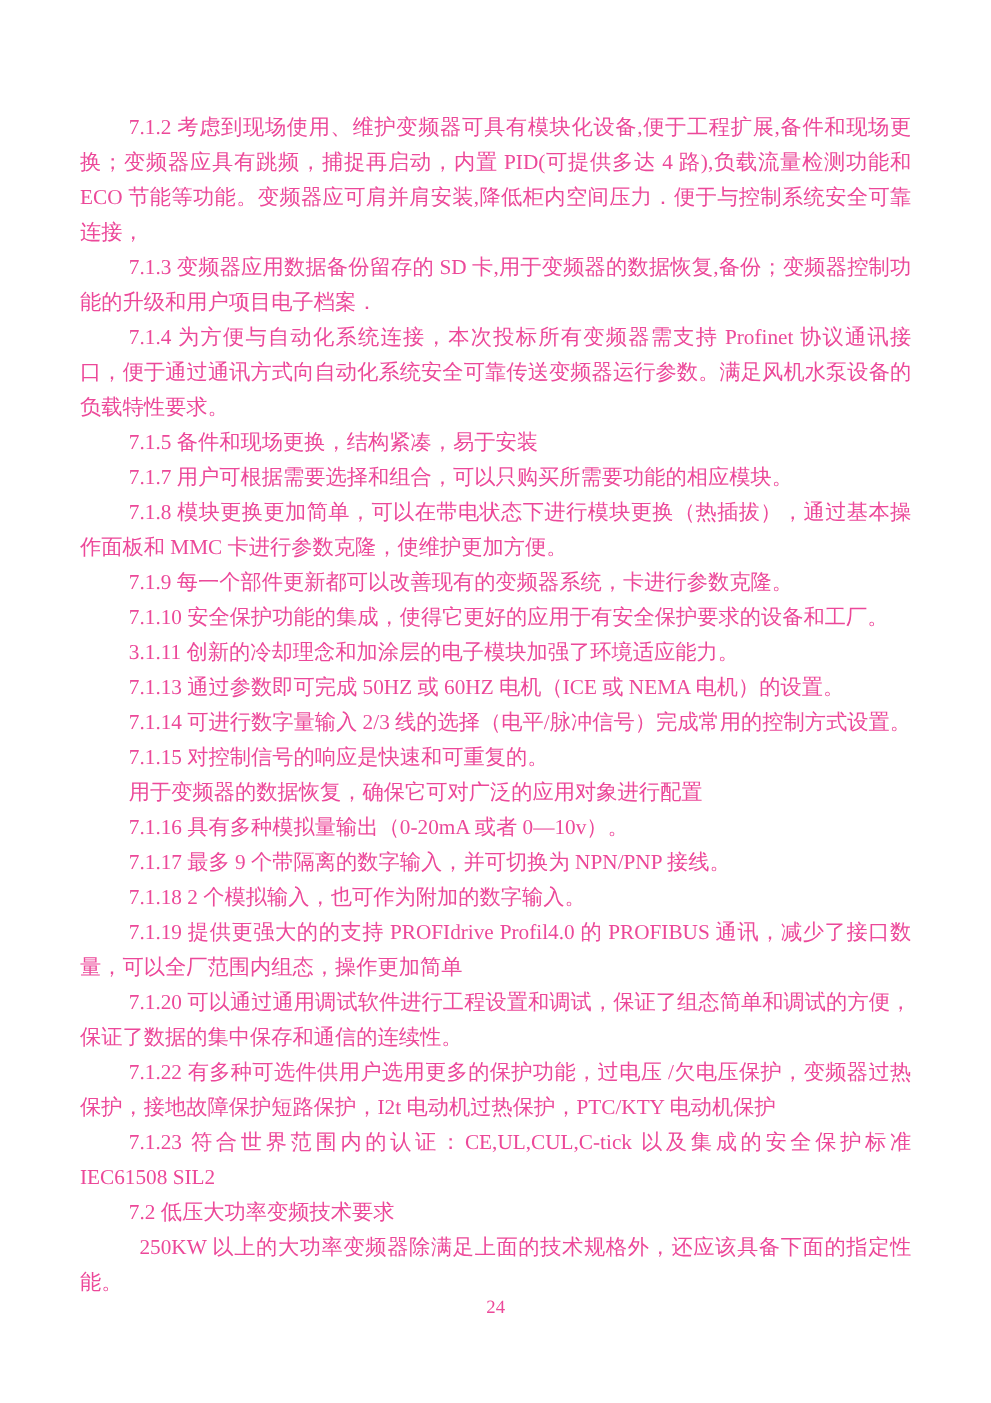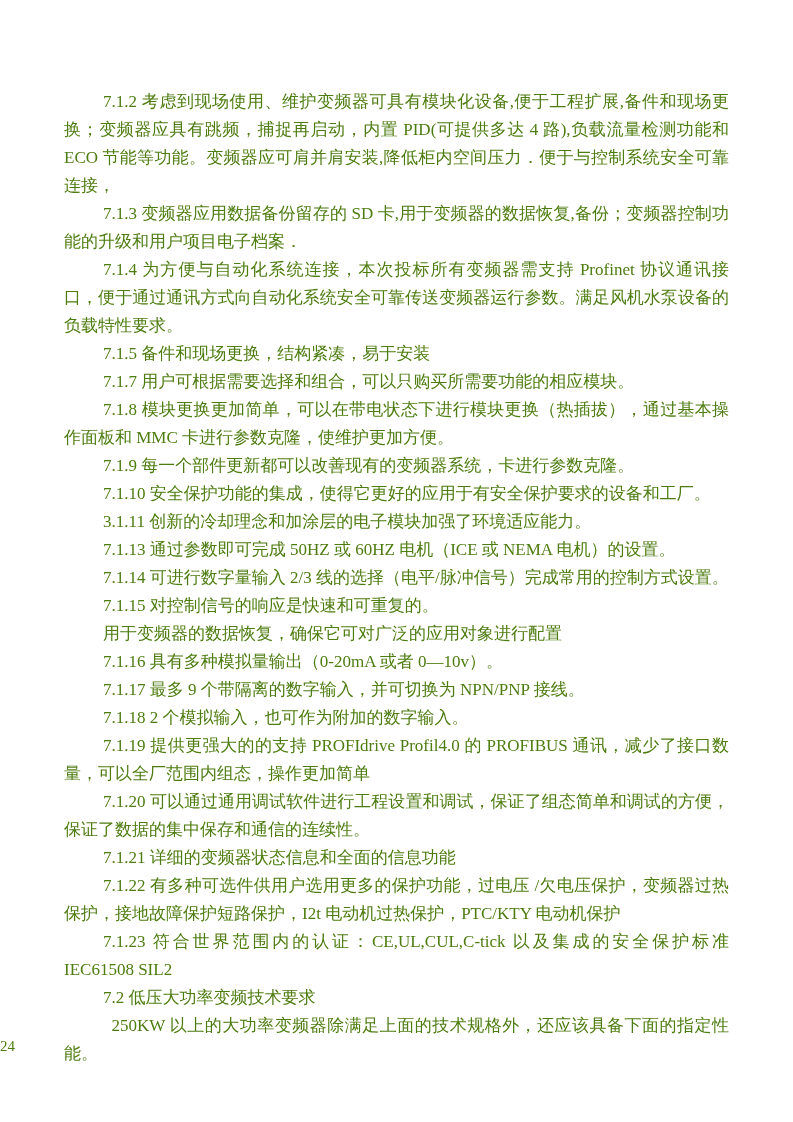--- a/index.html
+++ b/index.html
@@ -6,21 +6,21 @@
     margin: 0;
     padding: 0;
     background: #ffffff;
   }
   .page {
     position: relative;
     width: 793px;
     height: 1122px;
     margin: 0 auto;
     background: #ffffff;
-    color: #4d7c0f;
+    color: #ec4899;
     box-sizing: border-box;
     padding: 88px 64px 0 64px;
     font-family: "Liberation Serif", "DejaVu Serif", serif;
     font-size: 17px;
     line-height: 28px;
     overflow: hidden;
   }
   .clause {
     margin: 0;
     text-align: justify;
@@ -28,21 +28,21 @@
     word-break: break-word;
   }
   .clause.indent-lg {
     text-indent: 2.8em;
   }
   .page-number {
     position: absolute;
     top: 1036px;
     left: 0;
     right: 0;
-    text-align: left;
+    text-align: center;
     font-size: 15px;
     line-height: 20px;
   }
 </style>
 </head>
 <body>
 
 <div class="page">
   <p class="clause">7.1.2 考虑到现场使用、维护变频器可具有模块化设备,便于工程扩展,备件和现场更换；变频器应具有跳频，捕捉再启动，内置 PID(可提供多达 4 路),负载流量检测功能和 ECO 节能等功能。变频器应可肩并肩安装,降低柜内空间压力．便于与控制系统安全可靠连接，</p>
   <p class="clause">7.1.3 变频器应用数据备份留存的 SD 卡,用于变频器的数据恢复,备份；变频器控制功能的升级和用户项目电子档案．</p>
@@ -55,20 +55,19 @@
   <p class="clause">3.1.11 创新的冷却理念和加涂层的电子模块加强了环境适应能力。</p>
   <p class="clause">7.1.13 通过参数即可完成 50HZ 或 60HZ 电机（ICE 或 NEMA 电机）的设置。</p>
   <p class="clause">7.1.14 可进行数字量输入 2/3 线的选择（电平/脉冲信号）完成常用的控制方式设置。</p>
   <p class="clause">7.1.15 对控制信号的响应是快速和可重复的。</p>
   <p class="clause">用于变频器的数据恢复，确保它可对广泛的应用对象进行配置</p>
   <p class="clause">7.1.16 具有多种模拟量输出（0-20mA 或者 0—10v）。</p>
   <p class="clause">7.1.17 最多 9 个带隔离的数字输入，并可切换为 NPN/PNP 接线。</p>
   <p class="clause">7.1.18 2 个模拟输入，也可作为附加的数字输入。</p>
   <p class="clause">7.1.19 提供更强大的的支持 PROFIdrive Profil4.0 的 PROFIBUS 通讯，减少了接口数量，可以全厂范围内组态，操作更加简单</p>
   <p class="clause">7.1.20 可以通过通用调试软件进行工程设置和调试，保证了组态简单和调试的方便，保证了数据的集中保存和通信的连续性。</p>
-  <p class="clause">7.1.21 详细的变频器状态信息和全面的信息功能</p>
   <p class="clause">7.1.22 有多种可选件供用户选用更多的保护功能，过电压 /欠电压保护，变频器过热保护，接地故障保护短路保护，I2t 电动机过热保护，PTC/KTY 电动机保护</p>
   <p class="clause">7.1.23 符合世界范围内的认证：CE,UL,CUL,C-tick 以及集成的安全保护标准 IEC61508 SIL2</p>
   <p class="clause">7.2 低压大功率变频技术要求</p>
   <p class="clause indent-lg">250KW 以上的大功率变频器除满足上面的技术规格外，还应该具备下面的指定性能。</p>
 
   <div class="page-number">24</div>
 </div>
 
 </body></html>

